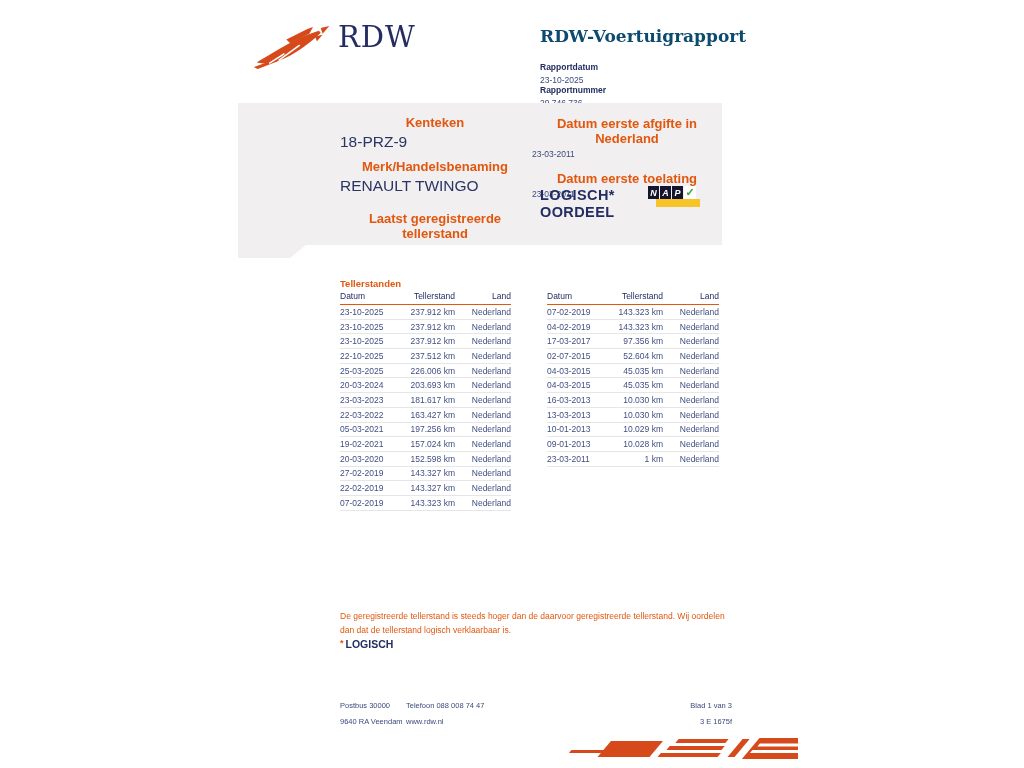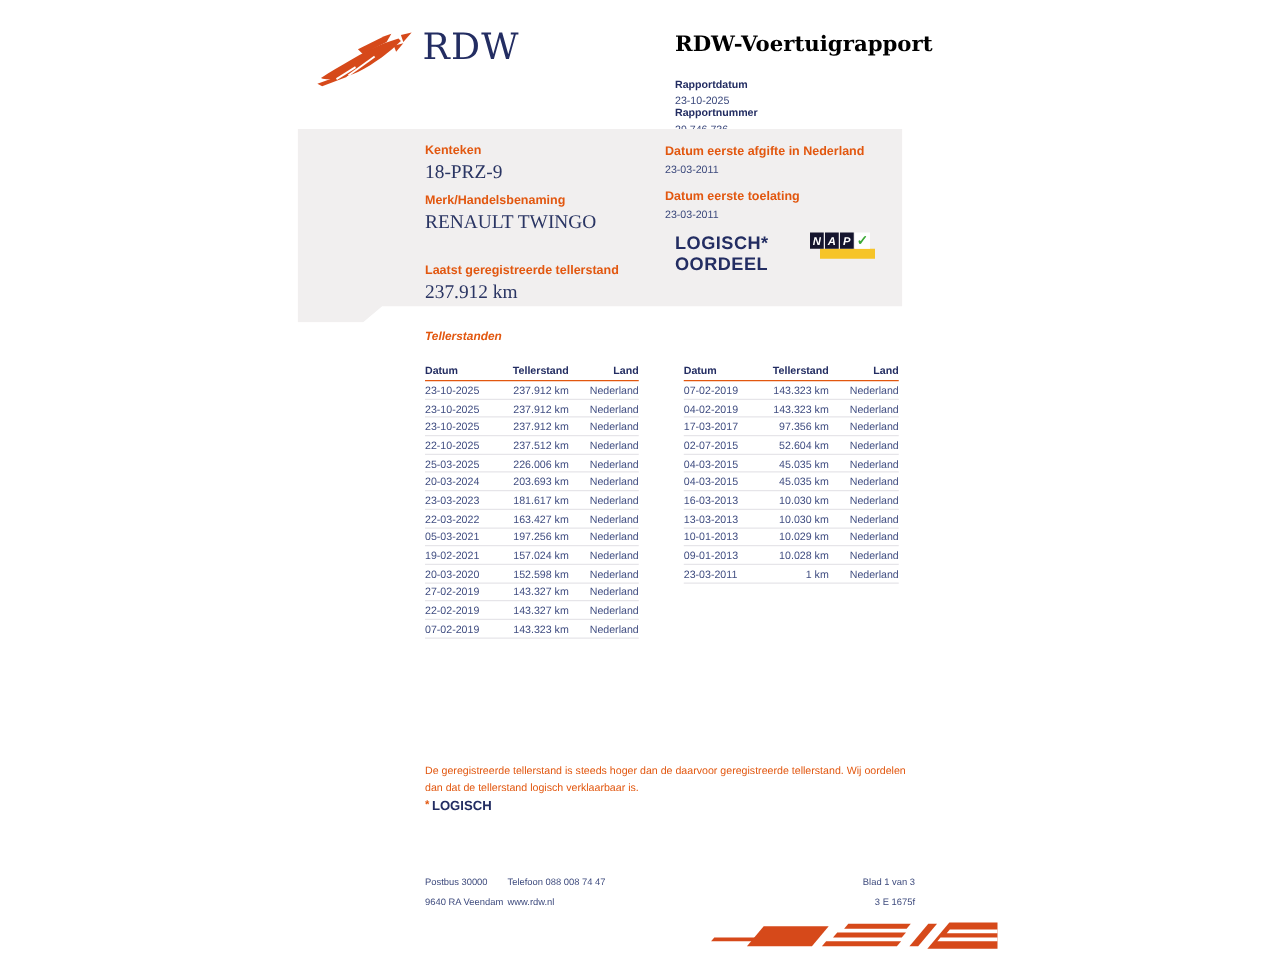--- a/index.html
+++ b/index.html
@@ -5,56 +5,56 @@
   * { margin:0; padding:0; box-sizing:border-box; }
   html,body { width:1024px; height:768px; background:#ffffff; overflow:hidden;
               font-family:"Liberation Sans", sans-serif; }
   #page { position:relative; width:1024px; height:629px; background:#ffffff; }
 
   
   #logo-icon { position:absolute; left:252px; top:24px; width:84px; height:48px; }
   #logo-word { position:absolute; left:338px; top:20px; font-family:"DejaVu Serif", serif;
                font-size:29px; color:#232D62; letter-spacing:1px; }
   #hdr-right { position:absolute; left:540px; top:26px; width:240px; }
-  #hdr-title { font-family:"DejaVu Serif", serif; font-weight:bold; font-size:17px; color:#000000; }
+  #hdr-title { font-family:"DejaVu Serif", serif; font-weight:bold; font-size:17px; color:#0c4a6e; }
   #hdr-meta  { display:flex; margin-top:16px;flex-direction:column; }
   .meta-col  { margin-right:40px; }
   .meta-col:first-child { width:62px; margin-right:5px; }
   .meta-label { font-size:8.5px; font-weight:bold; color:#232D62; }
   .meta-value { font-size:8.5px; color:#3D4A7D; margin-top:3px; }
 
   
   #vbox { position:absolute; left:238px; top:103px; width:484px; height:155px;
           background:#F1EFEF;
           clip-path:polygon(0 0, 100% 0, 100% 91.6%, 14% 91.6%, 10.8% 100%, 0 100%); }
-  .olabel { font-size:10px; font-weight:bold; color:#E2570F; }
-  .bigval { font-family:Liberation Serif, serif; font-size:15.5px; color:#2A3563; margin:3px 0 8px; }
+  .olabel { font-size:13px; font-weight:bold; color:#E2570F;text-align:center; }
+  .bigval { font-family:Liberation Sans, sans-serif; font-size:15.5px; color:#2A3563; margin:3px 0 8px; }
   .smallval { font-size:8.5px; color:#3D4A7D; margin:3px 0 12px; }
   #vbox-col1 { position:absolute; left:102px; top:12px; width:190px; }
   #vbox-odo  { position:absolute; left:102px; top:108px; width:190px; }
   #vbox-col2 { position:absolute; left:294px; top:13px; width:190px; }
   #verdict   { position:absolute; left:302px; top:84px; font-size:14.5px; font-weight:bold;
                color:#232D62; line-height:17px; letter-spacing:0.4px; }
   
   #nap { position:absolute; left:410px; top:83px; width:52px; height:25px; }
   #nap-bar { position:absolute; left:8px; top:13px; width:44px; height:8px; background:#F6C428; }
   #nap-row { position:absolute; left:0; top:0; display:flex; gap:1px; }
   .nap-sq { width:11px; height:13px; background:#15152E; color:#fff; font-size:9px;
             font-weight:bold; font-style:italic; display:flex; align-items:center;
             justify-content:center; }
   .nap-check { width:12px; height:13px; background:#ffffff; color:#3BA935; font-size:11px;
                font-weight:bold; display:flex; align-items:center; justify-content:center; }
 
   
-  #tbl-title { position:absolute; left:340px; top:264px; font-size:9.5px; font-weight:bold; color:#E2570F;font-style:italic; }
+  #tbl-title { position:absolute; left:340px; top:278px; font-size:9.5px; font-weight:bold; color:#E2570F; }
   .odo-table { position:absolute; top:291px; }
   #tbl-left  { left:340px; width:171px; }
   #tbl-right { left:547px; width:172px; }
   .thead { display:flex; align-items:flex-end; padding-bottom:3px; border-bottom:1.5px solid #E2570F;
-           font-size:8.5px; font-weight:bold; color:#232D62; }
+           font-size:8.5px; font-weight:normal; color:#232D62; }
   .trow  { display:flex; align-items:center; height:14.7px; border-bottom:1px solid #E6E5E9;
            font-size:8.5px; color:#414E82; }
   .c-datum { flex:0 0 62px; text-align:left; }
   .c-tell  { flex:1; text-align:right; }
   .c-land  { flex:0 0 56px; text-align:right; }
 
   
   #note { position:absolute; left:340px; top:604px; width:392px; }
   #note-head { font-size:10.5px; font-weight:bold; color:#232D62; }
   #note-head .star { color:#E2570F; margin-right:2px; font-size:9px; vertical-align:2px; }

